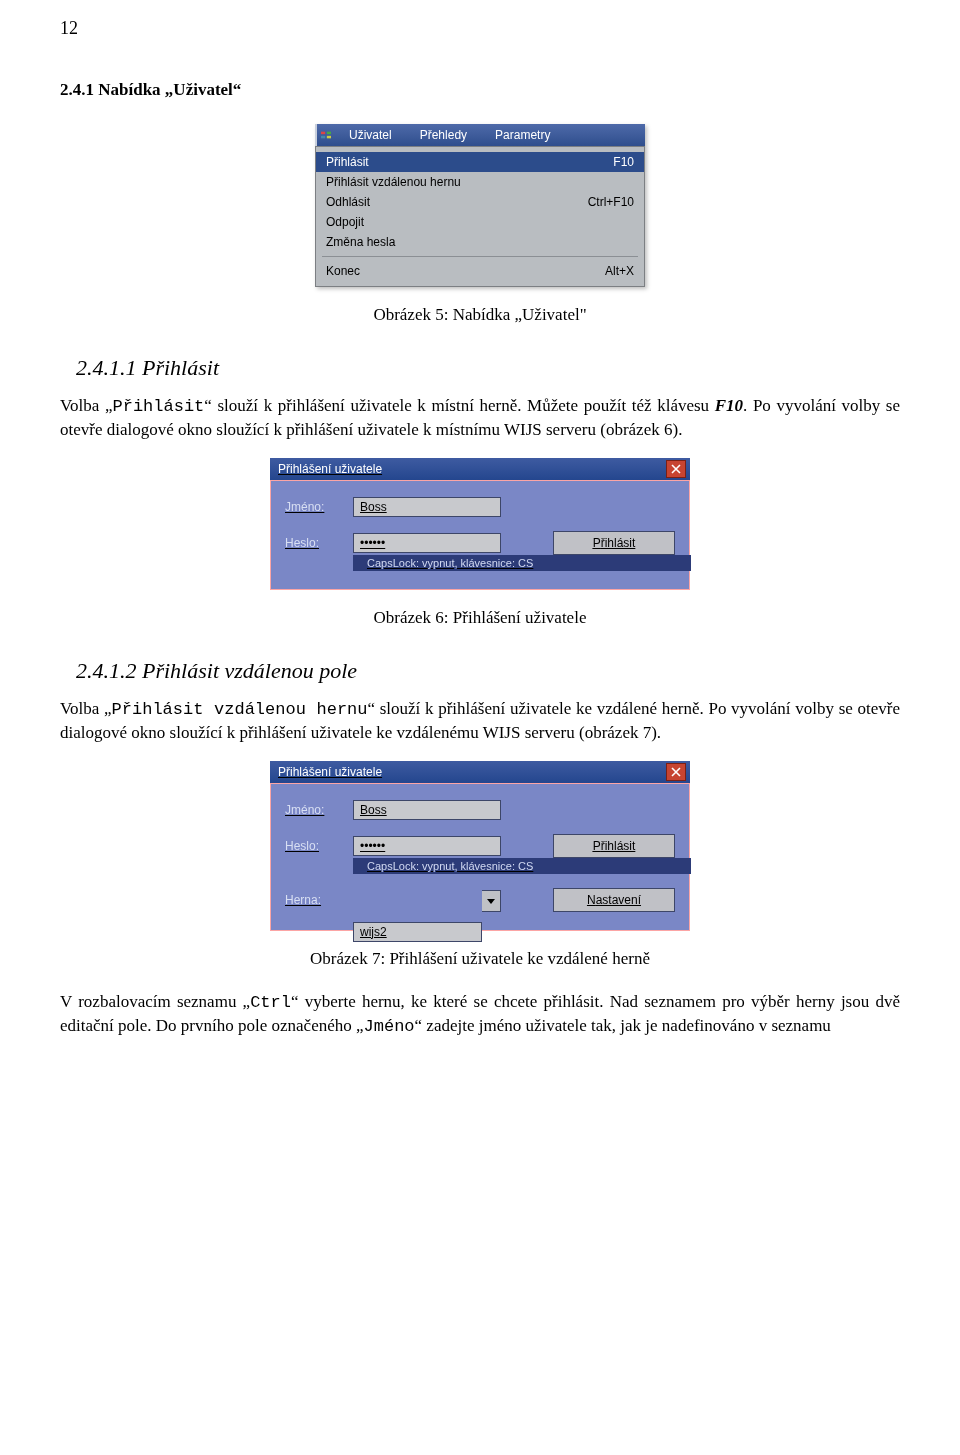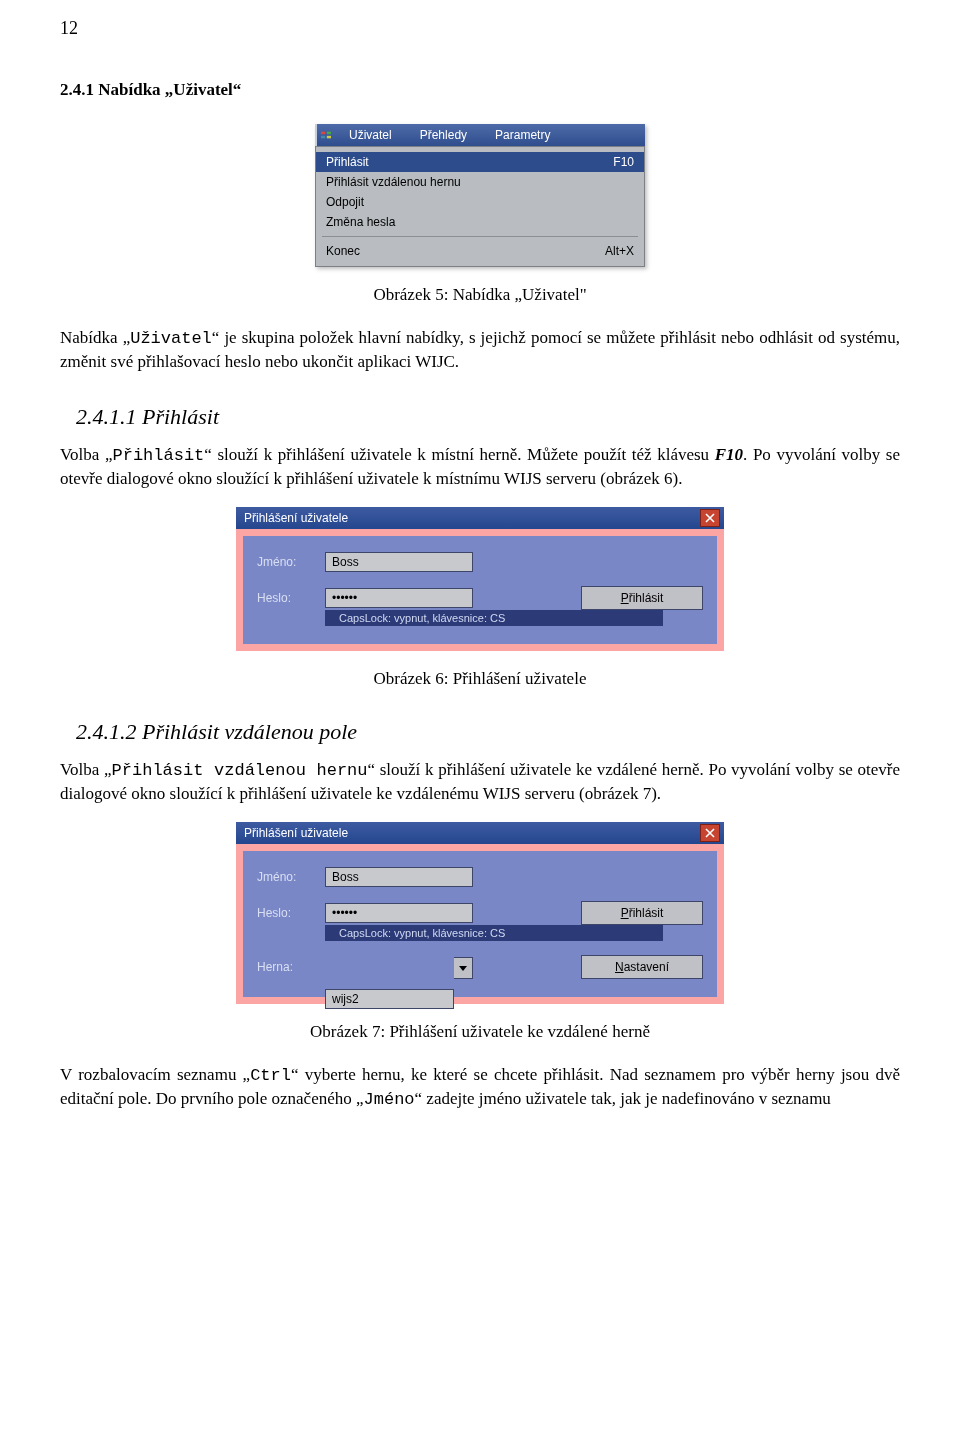--- a/index.html
+++ b/index.html
@@ -19,26 +19,26 @@
   .menubar-ico{display:flex;align-items:center;gap:2px;padding:0 4px;}
   .mb-item{padding:0 14px;height:22px;display:flex;align-items:center;font-size:12px;}
   .mb-spacer{flex:1}
   .mbody{background:#b9bdc1;border:1px solid #7c7f83;padding:5px 0;}
   .mrow{display:flex;align-items:center;height:20px;padding:0 10px;color:#000;}
   .mrow.sel{background:#2c4c8b;color:#fff;}
   .mrow .shortcut{margin-left:auto;padding-left:30px;}
   .msep{height:1px;background:#8b8f94;margin:4px 6px;}
 
   
-  .dlg{font-family:Tahoma,Arial,sans-serif;font-size:12px;width:488px;}
+  .dlg{font-family:Tahoma,Arial,sans-serif;font-size:12px;width:420px;text-decoration:underline;}
   .titlebar{display:flex;align-items:center;height:22px;background:linear-gradient(#3e5ba1,#24468e);color:#fff;padding:0 4px 0 8px;}
   .tb-text{flex:1}
   .closebtn{width:18px;height:16px;background:#c74431;border:1px solid #7a2016;display:flex;align-items:center;justify-content:center;}
   .closebtn svg{width:10px;height:10px;}
-  .dlgbody{background:#7a87c6;padding:16px 14px 18px 14px;border:7px solid #fca5a5;}
+  .dlgbody{background:#7a87c6;padding:16px 14px 18px 14px;border:1px solid #fca5a5;}
   .row{display:flex;align-items:center;margin-bottom:14px;}
   .row .lbl{width:68px;color:#d8dff3;}
   .textbox{width:148px;height:20px;background:#c8c9cd;border:1px solid #3d4668;padding:0 6px;display:flex;align-items:center;color:#000;font-family:Tahoma,Arial,sans-serif;font-size:12px;box-sizing:border-box;text-align:right;}
   .btn{margin-left:auto;width:120px;height:22px;background:#c0c1c6;border:1px solid #3d4668;display:flex;align-items:center;justify-content:center;color:#000;}
   .btn .ul{text-decoration:underline;}
   .status{background:#2c3b78;color:#d1d9f2;font-size:11px;padding:2px 14px;margin-top:-2px;margin-left:68px;width:310px;}
   .dlg7 .dlgbody{padding-bottom:18px;}
   .combo{display:flex;width:148px;height:20px;}
   .combo .textbox{flex:1;width:auto;margin-top:32px;}
   .combo .drop{width:18px;height:20px;background:#c0c1c6;border:1px solid #3d4668;border-left:none;display:flex;align-items:center;justify-content:center;}
@@ -72,41 +72,42 @@
       <div class="mbody">
         <div class="mrow sel">
           <span>Přihlásit</span>
           <span class="shortcut">F10</span>
         </div>
         <div class="mrow">
           <span>Přihlásit vzdálenou hernu</span>
           <span class="shortcut"></span>
         </div>
         <div class="mrow">
+          <span>Odhlásit</span>
+          <span class="shortcut">Ctrl+F10</span>
+        </div>
+        <div class="mrow">
           <span>Odpojit</span>
           <span class="shortcut"></span>
         </div>
         <div class="mrow">
           <span>Změna hesla</span>
           <span class="shortcut"></span>
         </div>
         <div class="msep"></div>
         <div class="mrow">
           <span>Konec</span>
           <span class="shortcut">Alt+X</span>
         </div>
       </div>
     </div>
   </div>
 
   <div class="caption">Obrázek 5: Nabídka „Uživatel"</div>
 
-  <p class="body">
-    <span>Nabídka „</span><span class="codeish">Uživatel</span><span>“ je skupina položek hlavní nabídky, s jejichž pomocí se můžete přihlásit nebo odhlásit od systému, změnit své přihlašovací heslo nebo ukončit aplikaci WIJC.</span>
-  </p>
 
   <div class="h3">2.4.1.1  Přihlásit</div>
 
   <p class="body">
     <span>Volba „</span><span class="codeish">Přihlásit</span><span>“ slouží k přihlášení uživatele k místní herně. Můžete použít též klávesu </span><span class="bolditalic">F10</span><span>. Po vyvolání volby se otevře dialogové okno sloužící k přihlášení uživatele k místnímu WIJS serveru (obrázek 6).</span>
   </p>
 
   <div class="fig-wrap">
     <div class="dlg">
       <div class="titlebar">

